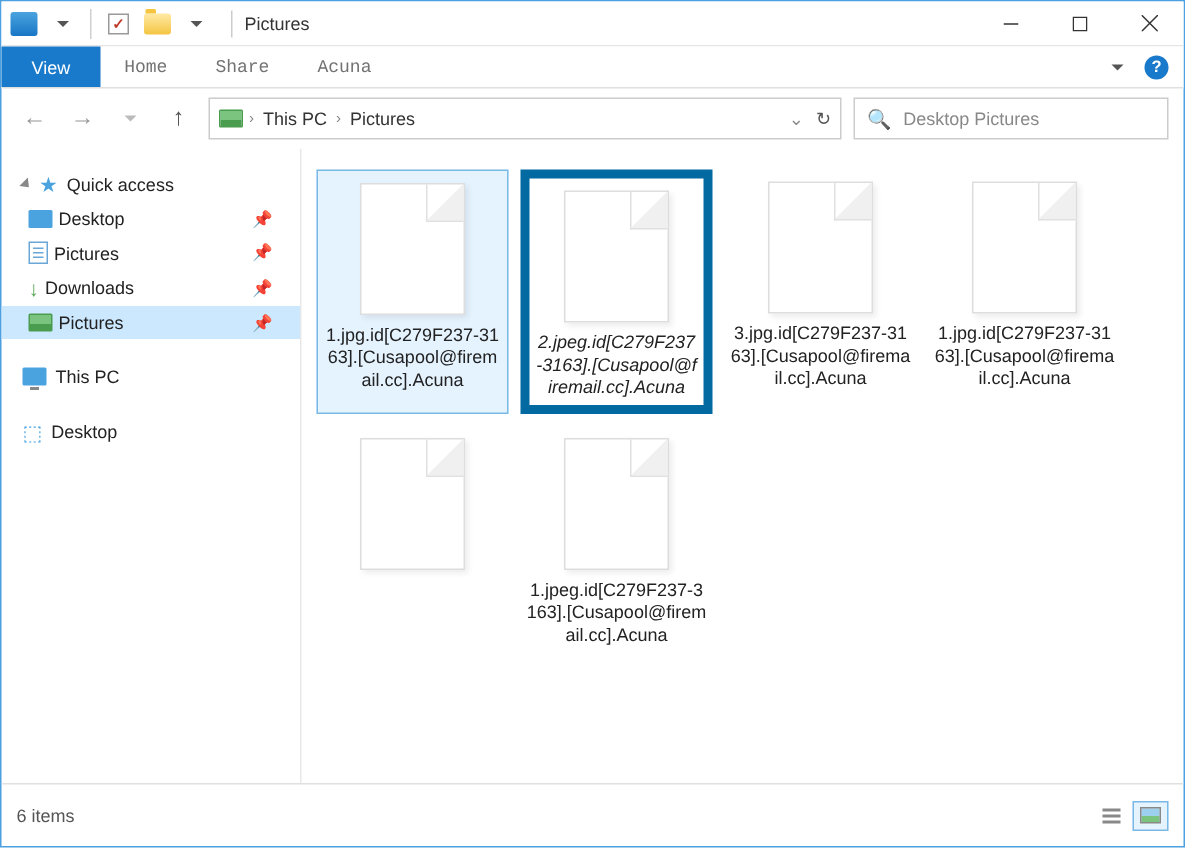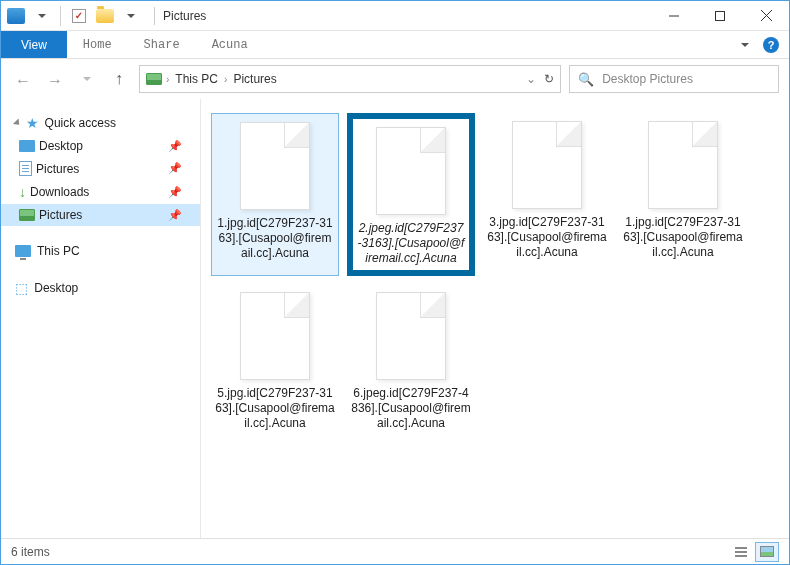--- a/index.html
+++ b/index.html
@@ -68,21 +68,21 @@
 .content { flex: 1; padding: 14px 10px; display: flex; flex-wrap: wrap; align-content: flex-start; gap: 8px; overflow: auto; }
 .file-tile { width: 128px; display: flex; flex-direction: column; align-items: center; text-align: center; padding: 4px; }
 .file-tile.selected { border: 1px solid #7ab8e6; background: #e5f3ff; }
 .file-tile.hover { border: 6px solid #0369a1; font-style: italic; }
 .file-icon { width: 70px; height: 88px; margin: 4px 0 6px; position: relative; }
 .page { position: absolute; inset: 0; background: #fff; border: 1px solid #ddd; box-shadow: 2px 2px 4px rgba(0,0,0,0.08); }
 .page::after { content: ""; position: absolute; top: 0; right: 0; width: 24px; height: 24px; background: linear-gradient(135deg, transparent 48%, #f0f0f0 50%); border-left: 1px solid #e0e0e0; border-bottom: 1px solid #e0e0e0; }
 .file-name { font-size: 12px; color: #222; line-height: 1.25; word-break: break-all; }
 
 
-.statusbar { height: 26px; border-top: 1px solid #e0e0e0; display: flex; align-items: center; padding: 0 10px; color: #555; }
+.statusbar { height: 42px; border-top: 1px solid #e0e0e0; display: flex; align-items: center; padding: 0 10px; color: #555; }
 .status-views { margin-left: auto; display: flex; gap: 2px; }
 .view-btn { width: 24px; height: 20px; border: 1px solid transparent; display: flex; align-items: center; justify-content: center; }
 .view-btn.active { border-color: #7ab8e6; background: #e5f3ff; }
 .list3 { width: 12px; height: 10px; background:
   linear-gradient(#888,#888) 0 0/12px 2px no-repeat,
   linear-gradient(#888,#888) 0 4px/12px 2px no-repeat,
   linear-gradient(#888,#888) 0 8px/12px 2px no-repeat; }
 .pic-thumb { width: 14px; height: 11px; background: linear-gradient(#9dd0ef 55%, #7bc47f 55%); border: 1px solid #888; }
 </style>
 </head>
@@ -238,27 +238,26 @@
       <div class="file-tile">
         <div class="file-icon">
             <div class="page"></div>
           </div>
         <div class="file-name">1.jpg.id[C279F237-3163].[Cusapool@firemail.cc].Acuna</div>
       </div>
       <div class="file-tile">
         <div class="file-icon">
             <div class="page"></div>
           </div>
-        <div class="file-name">5.jpg.id[C279F237-3163].[Cusapool@firemail.cc].Acuna</div>
-      </div>
-      <div class="file-tile">
-        <div class="file-icon">
-            <div class="page"></div>
-          </div>
-        <div class="file-name">6.jpeg.id[C279F237-4836].[Cusapool@firemail.cc].Acuna</div>
+      </div>
+      <div class="file-tile">
+        <div class="file-icon">
+            <div class="page"></div>
+          </div>
+        <div class="file-name">1.jpeg.id[C279F237-3163].[Cusapool@firemail.cc].Acuna</div>
       </div>
     </div>
   </div>
 
   <div class="statusbar">
     <span>6 items</span>
     <div class="status-views">
       <div class="view-btn">
           <div class="list3"></div>
         </div>

